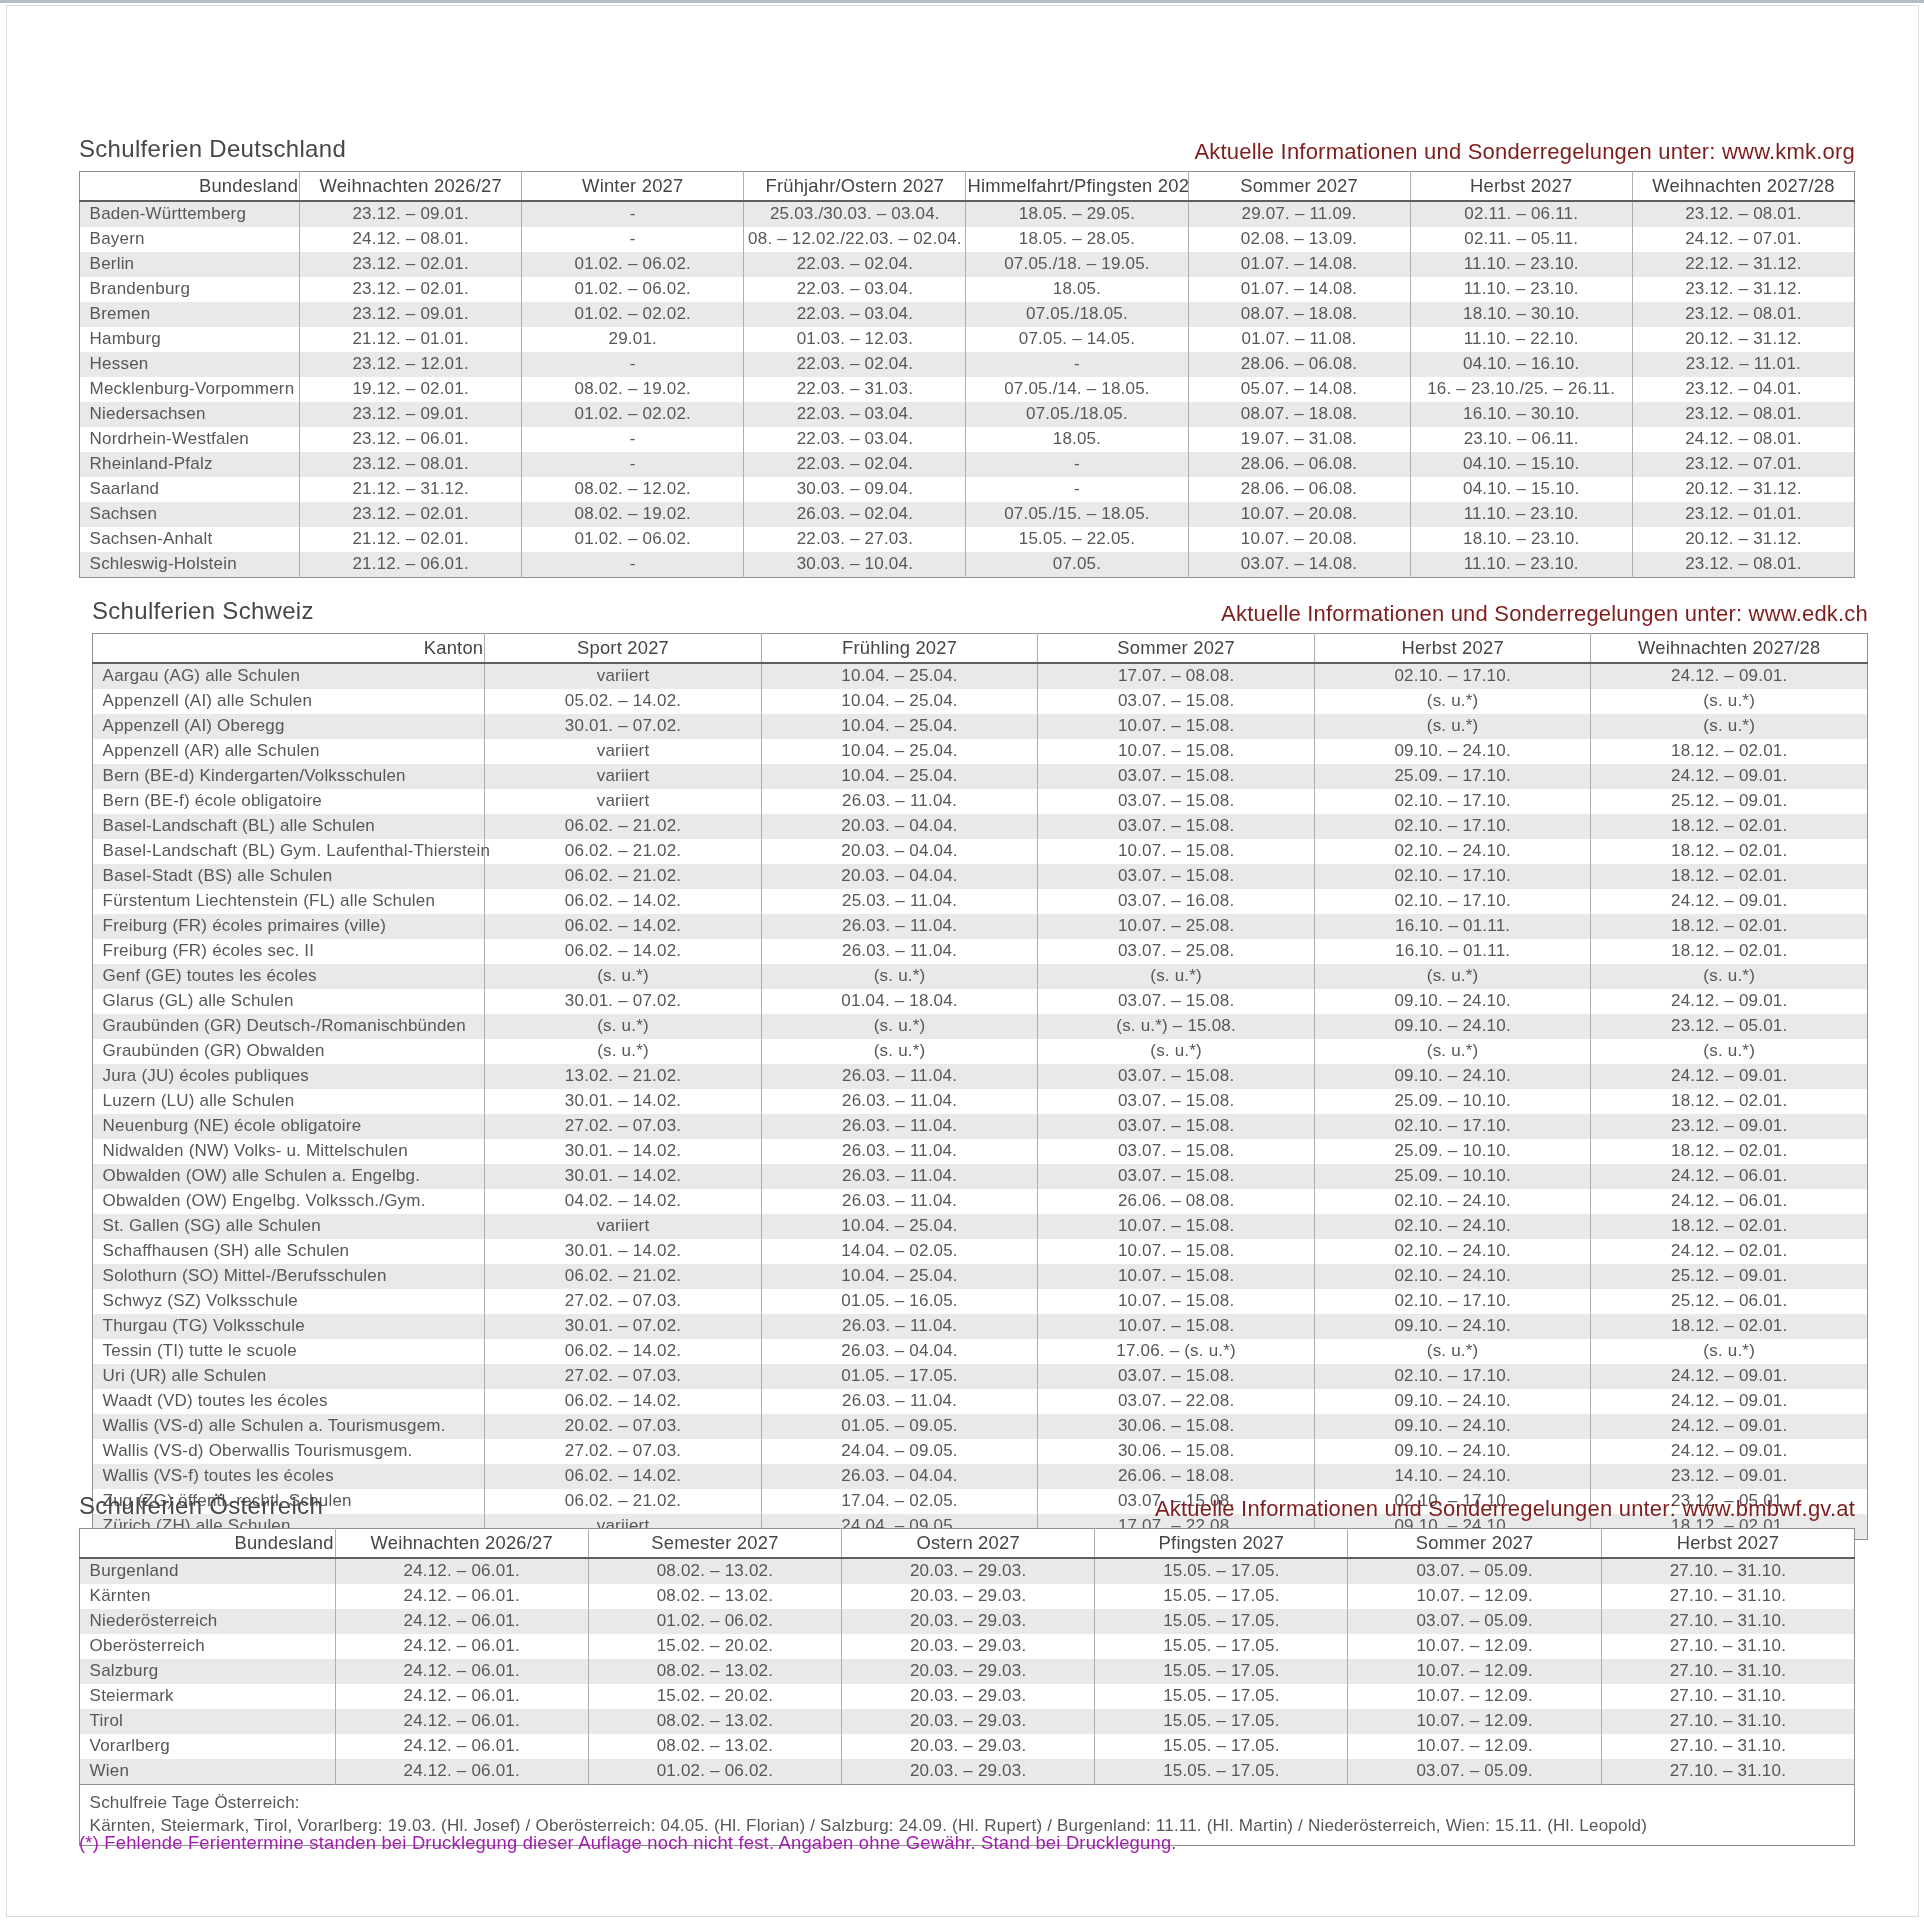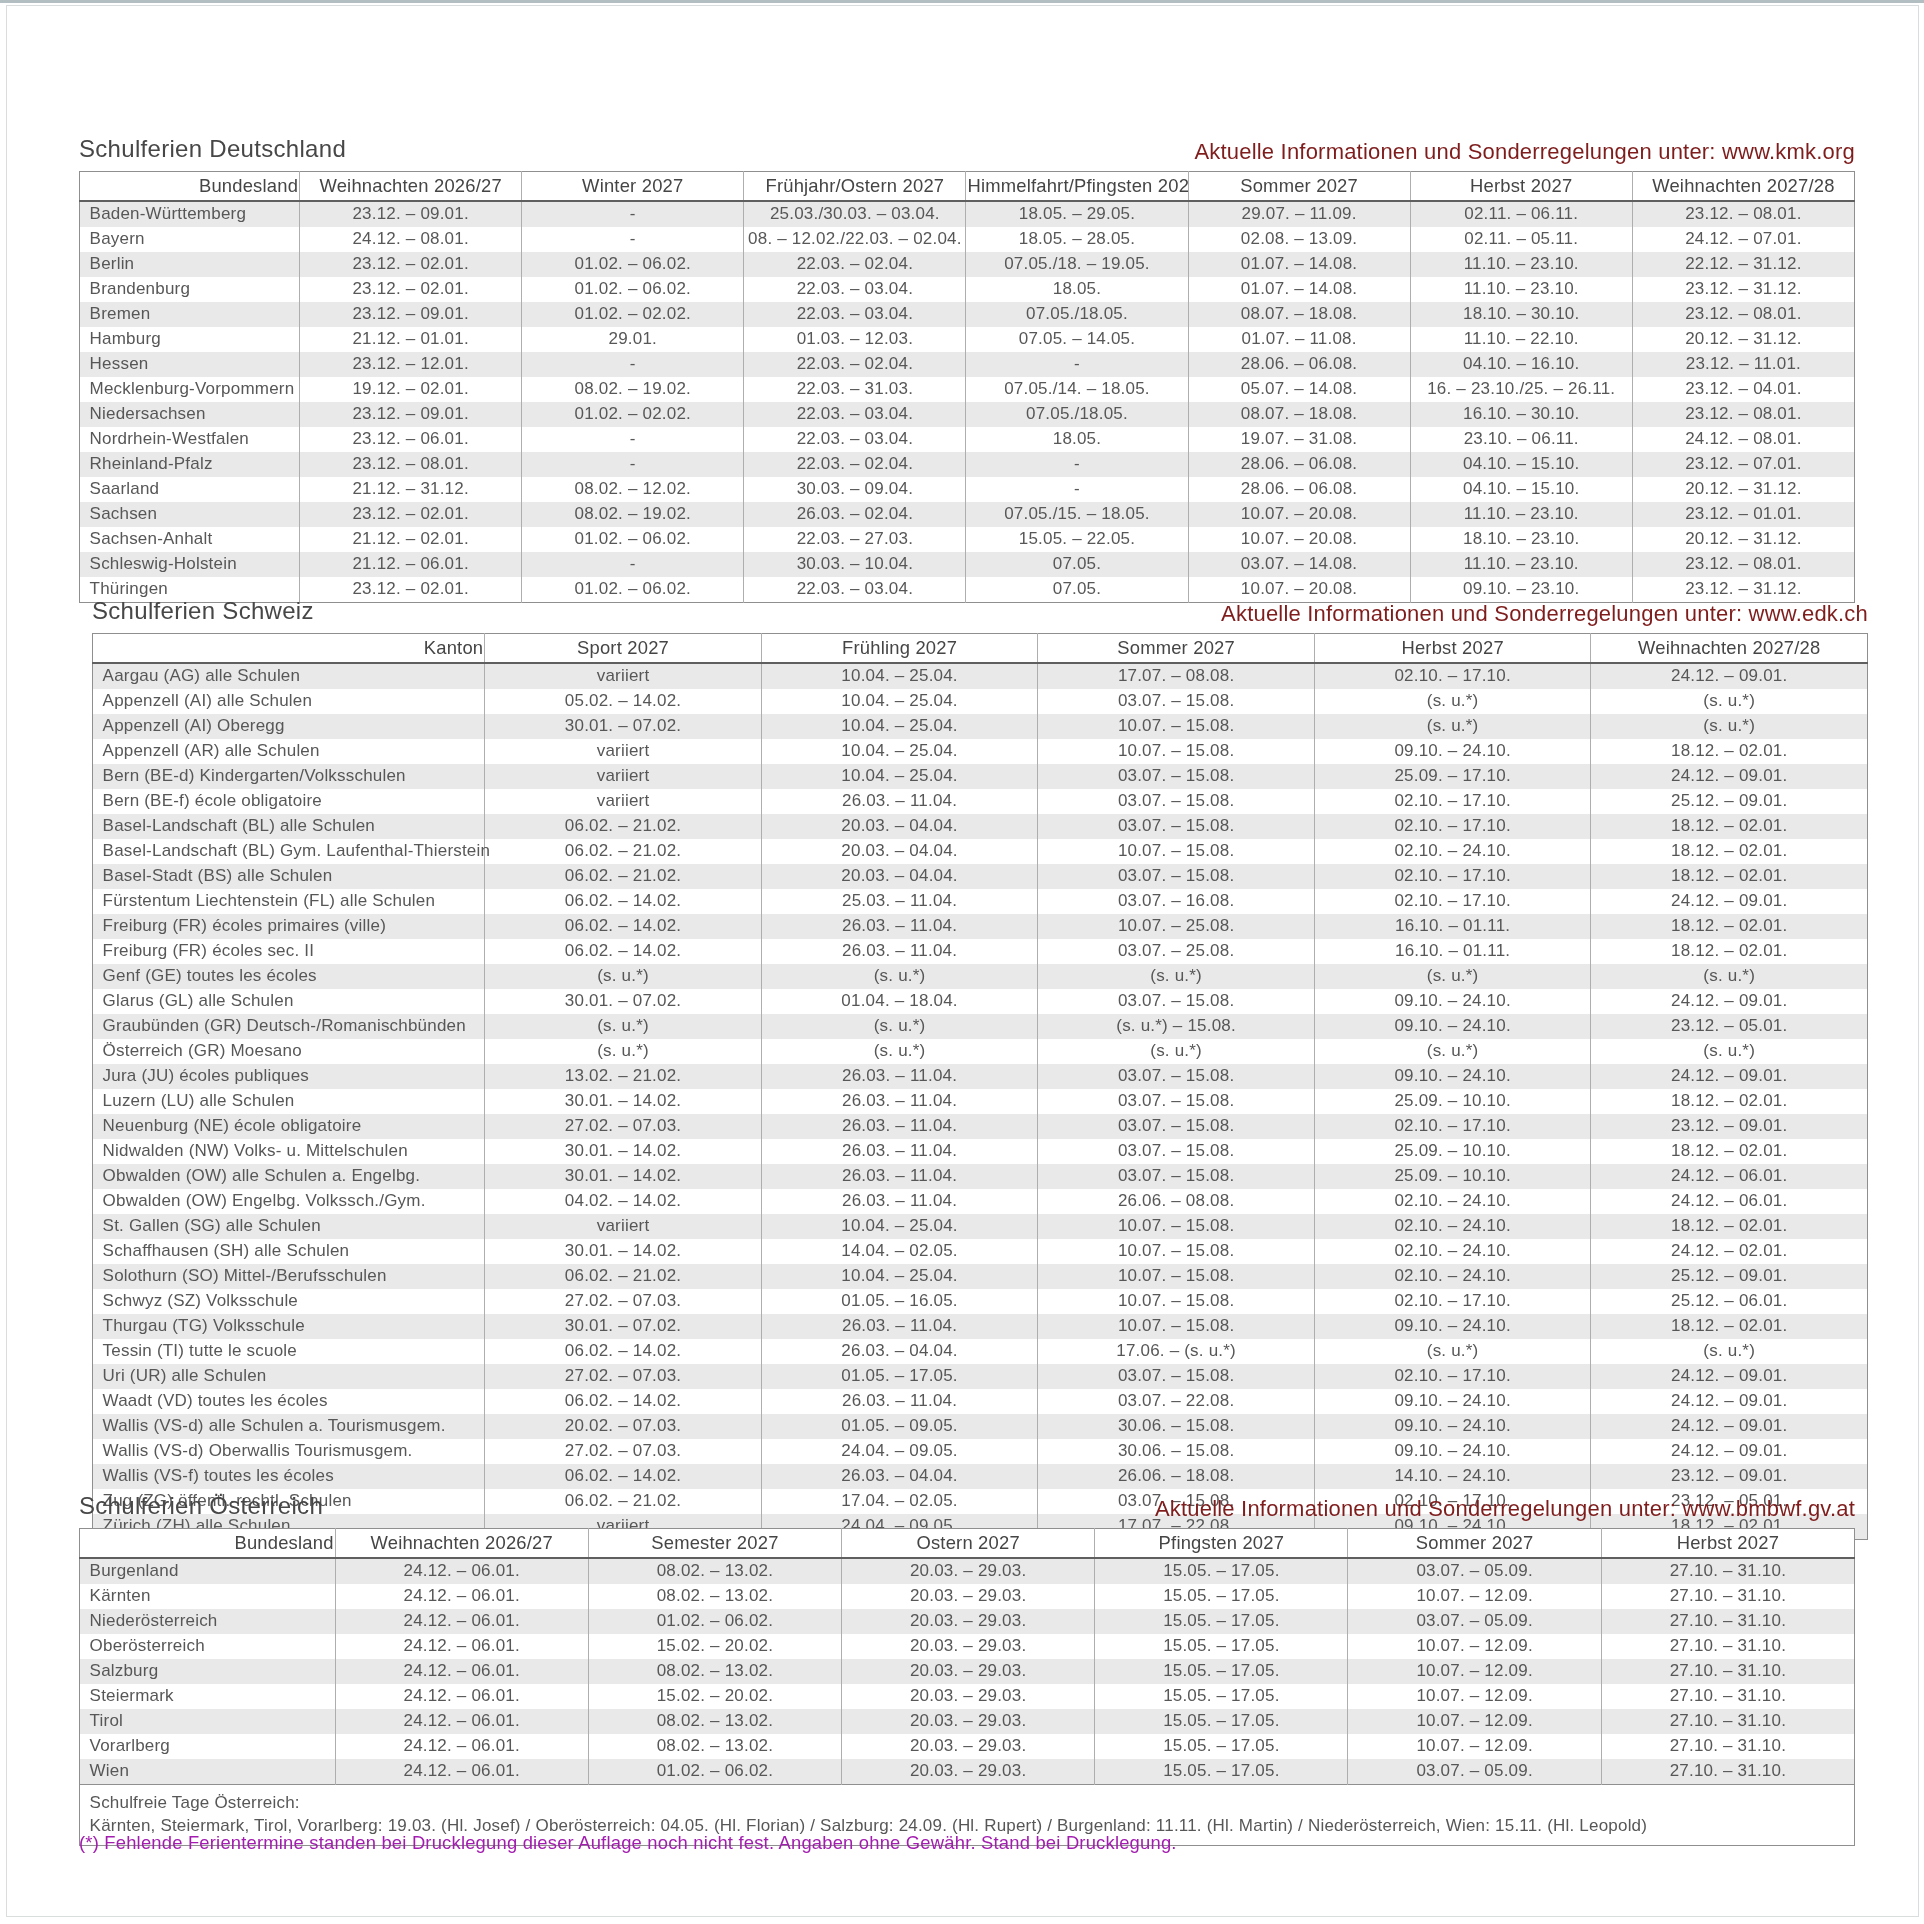--- a/index.html
+++ b/index.html
@@ -213,30 +213,20 @@
         <tr class="shaded">
           <td>Schleswig-Holstein</td>
           <td>21.12. – 06.01.</td>
           <td>-</td>
           <td>30.03. – 10.04.</td>
           <td>07.05.</td>
           <td>03.07. – 14.08.</td>
           <td>11.10. – 23.10.</td>
           <td>23.12. – 08.01.</td>
         </tr>
-        <tr>
-          <td>Thüringen</td>
-          <td>23.12. – 02.01.</td>
-          <td>01.02. – 06.02.</td>
-          <td>22.03. – 03.04.</td>
-          <td>07.05.</td>
-          <td>10.07. – 20.08.</td>
-          <td>09.10. – 23.10.</td>
-          <td>23.12. – 31.12.</td>
-        </tr>
       </tbody>
   </table>
 </div>
 
 <div class="section" id="sec-ch">
   <div class="sec-head">
     <div class="sec-title">Schulferien Schweiz</div>
     <div class="sec-note">Aktuelle Informationen und Sonderregelungen unter: www.edk.ch</div>
   </div>
   <table id="table-ch">
@@ -373,21 +363,21 @@
         </tr>
         <tr class="shaded">
           <td>Graubünden (GR) Deutsch-/Romanischbünden</td>
           <td>(s. u.*)</td>
           <td>(s. u.*)</td>
           <td>(s. u.*) – 15.08.</td>
           <td>09.10. – 24.10.</td>
           <td>23.12. – 05.01.</td>
         </tr>
         <tr>
-          <td>Österreich (GR) Moesano</td>
+          <td>Graubünden (GR) Obwalden</td>
           <td>(s. u.*)</td>
           <td>(s. u.*)</td>
           <td>(s. u.*)</td>
           <td>(s. u.*)</td>
           <td>(s. u.*)</td>
         </tr>
         <tr class="shaded">
           <td>Jura (JU) écoles publiques</td>
           <td>13.02. – 21.02.</td>
           <td>26.03. – 11.04.</td>

